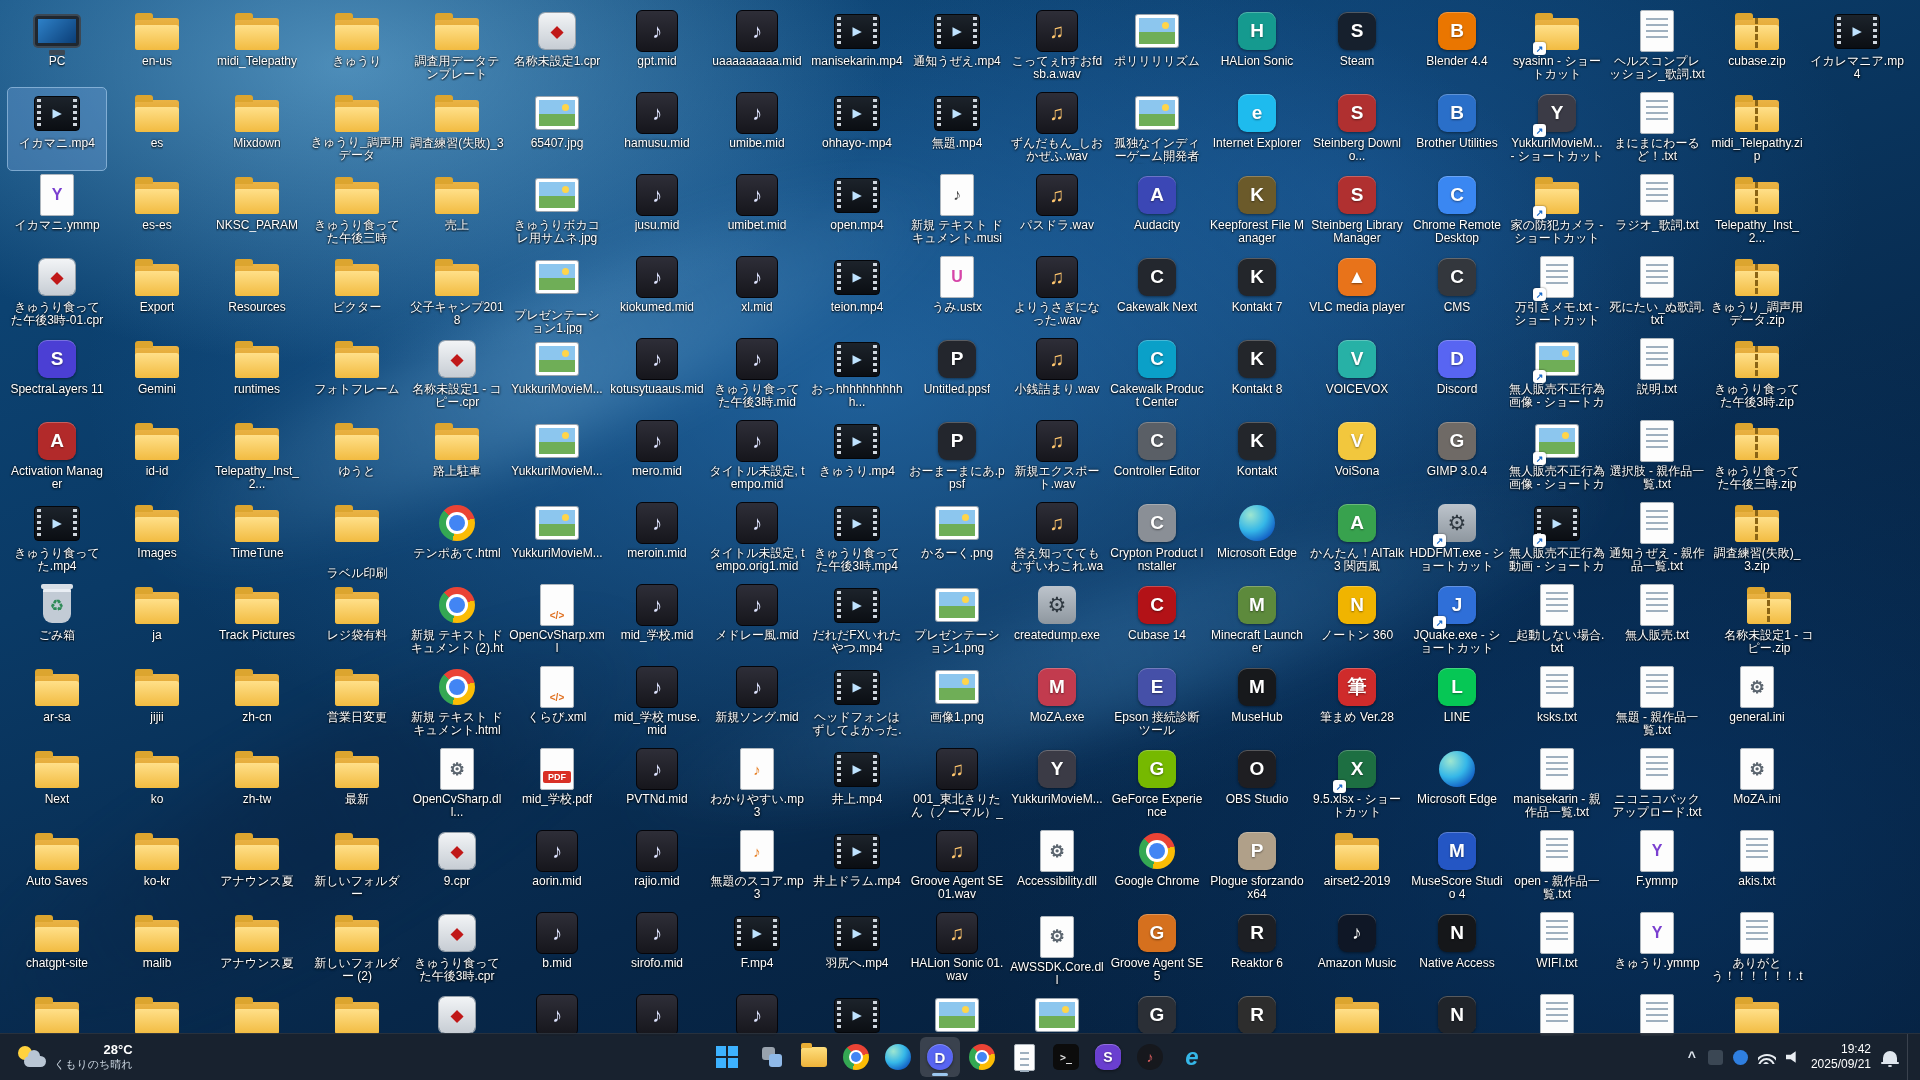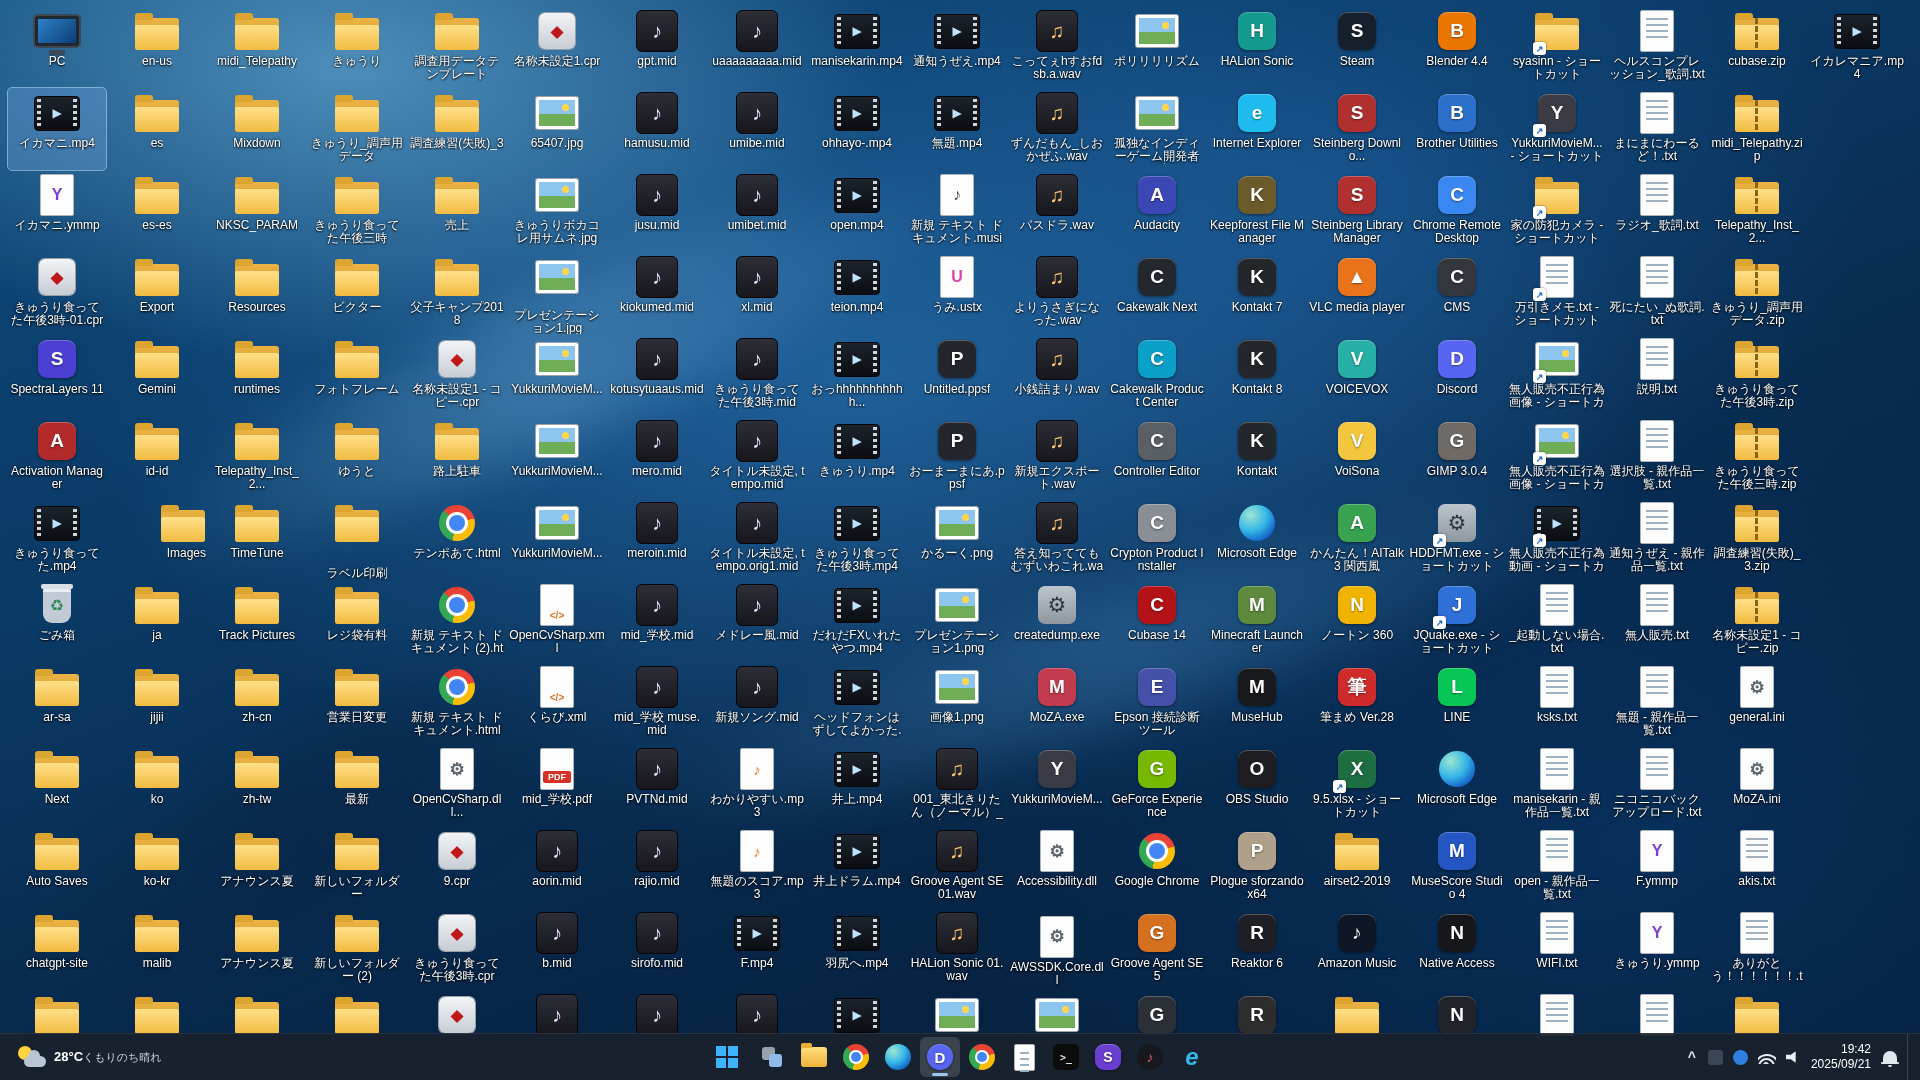--- a/index.html
+++ b/index.html
@@ -91,21 +91,21 @@
   
   .taskbar{position:absolute;left:0;right:0;bottom:0;height:46px;z-index:10;
     background:rgba(26,34,46,.94);border-top:1px solid rgba(255,255,255,.07);
     display:flex;align-items:center;}
   .tb-left{position:absolute;left:6px;top:0;bottom:0;display:flex;align-items:center;gap:8px;
     padding:0 10px;border-radius:6px;}
   .wicon{position:relative;width:30px;height:26px;}
   .wicon .sun{position:absolute;left:2px;top:2px;width:14px;height:14px;border-radius:50%;background:#ffd23e;}
   .wicon .cloud{position:absolute;right:0;bottom:3px;width:22px;height:11px;border-radius:8px;background:#b9c6d4;}
   .wicon .cloud::before{content:"";position:absolute;left:4px;top:-6px;width:12px;height:12px;border-radius:50%;background:#b9c6d4;}
-  .w-text{display:flex;flex-direction:row;line-height:14px;}
+  .w-text{display:flex;flex-direction:column;line-height:14px;align-items:flex-end;}
   .w-text b{font-size:13px;color:#fff;font-weight:bold;}
   .w-text small{font-size:11px;color:#c9d4df;}
   .tb-center{position:absolute;left:50%;transform:translateX(-50%);display:flex;align-items:center;gap:4px;}
   .start{width:40px;height:40px;display:flex;align-items:center;justify-content:center;background:transparent;border:none;border-radius:6px;}
   .winlogo{display:grid;grid-template-columns:10px 10px;grid-template-rows:10px 10px;gap:2px;}
   .winlogo i{background:#3db2ff;display:block;}
   .searchbox{height:32px;width:240px;border-radius:16px;background:#303a47;border:1px solid rgba(255,255,255,.1);
     display:flex;align-items:center;gap:8px;padding:0 4px 0 12px;}
   .mag{width:13px;height:13px;position:relative;flex:0 0 auto;}
   .mag::before{content:"";position:absolute;width:8px;height:8px;border:2px solid #cfd6de;border-radius:50%;left:0;top:0;}
@@ -268,21 +268,21 @@
         <span class="sh folder"></span>
       </span>
       <span class="lbl">Gemini</span>
     </div>
     <div class="dicon" title="id-id" style="grid-area: 6 / 2;">
       <span class="ig">
         <span class="sh folder"></span>
       </span>
       <span class="lbl">id-id</span>
     </div>
-    <div class="dicon" title="Images" style="grid-area: 7 / 2; align-items: flex-end;">
+    <div class="dicon" title="Images" style="grid-area: 7 / 2;">
       <span class="ig">
         <span class="sh folder"></span>
       </span>
       <span class="lbl">Images</span>
     </div>
     <div class="dicon" title="ja" style="grid-area: 8 / 2;">
       <span class="ig">
         <span class="sh folder"></span>
       </span>
       <span class="lbl">ja</span>
@@ -394,21 +394,21 @@
         <span class="sh folder"></span>
       </span>
       <span class="lbl"></span>
     </div>
     <div class="dicon" title="きゅうり" style="grid-area: 1 / 4;">
       <span class="ig">
         <span class="sh folder"></span>
       </span>
       <span class="lbl">きゅうり</span>
     </div>
-    <div class="dicon" title="きゅうり_調声用データ" style="grid-area: 2 / 4;">
+    <div class="dicon" title="きゅうり_調声用データ" style="grid-area: 2 / 4; font-family: Liberation Mono, monospace;">
       <span class="ig">
         <span class="sh folder"></span>
       </span>
       <span class="lbl">きゅうり_調声用データ</span>
     </div>
     <div class="dicon" title="きゅうり食ってた午後三時" style="grid-area: 3 / 4;">
       <span class="ig">
         <span class="sh folder"></span>
       </span>
       <span class="lbl">きゅうり食ってた午後三時</span>
@@ -1546,21 +1546,21 @@
       <span class="lbl">きゅうり食ってた午後三時.zip</span>
     </div>
     <div class="dicon" title="調査練習(失敗)_3.zip" style="grid-area: 7 / 18;">
       <span class="ig">
         <span class="sh folder zip">
           <i></i>
         </span>
       </span>
       <span class="lbl">調査練習(失敗)_3.zip</span>
     </div>
-    <div class="dicon" title="名称未設定1 - コピー.zip" style="grid-area: 8 / 18;">
+    <div class="dicon" title="名称未設定1 - コピー.zip" style="grid-area: 8 / 18; margin-left: 12px;">
       <span class="ig">
         <span class="sh folder zip">
           <i></i>
         </span>
       </span>
       <span class="lbl">名称未設定1 - コピー.zip</span>
     </div>
     <div class="dicon" title="general.ini" style="grid-area: 9 / 18;">
       <span class="ig">
         <span class="sh page gear"></span>

